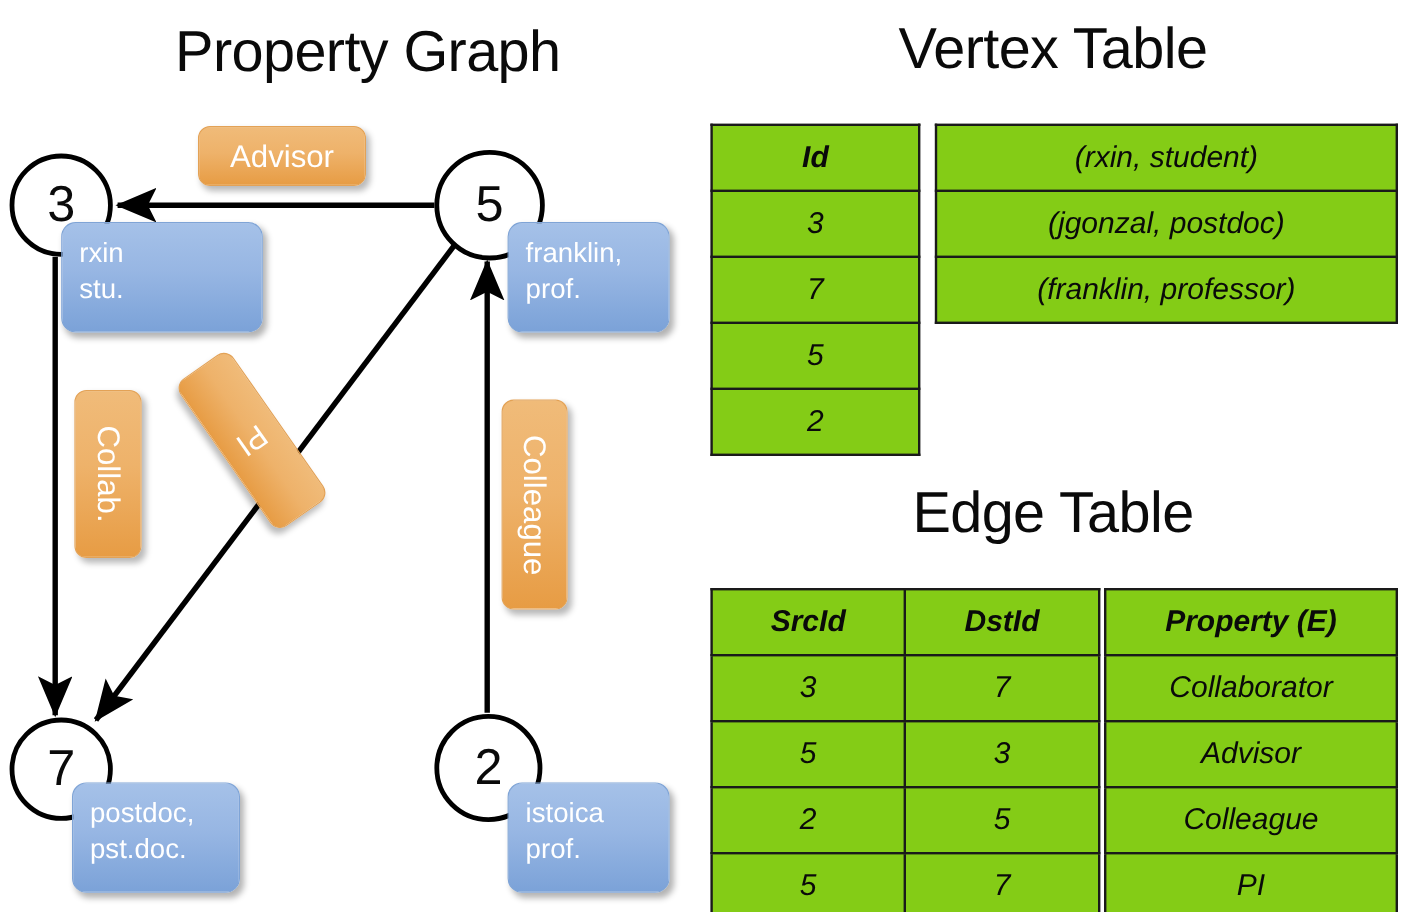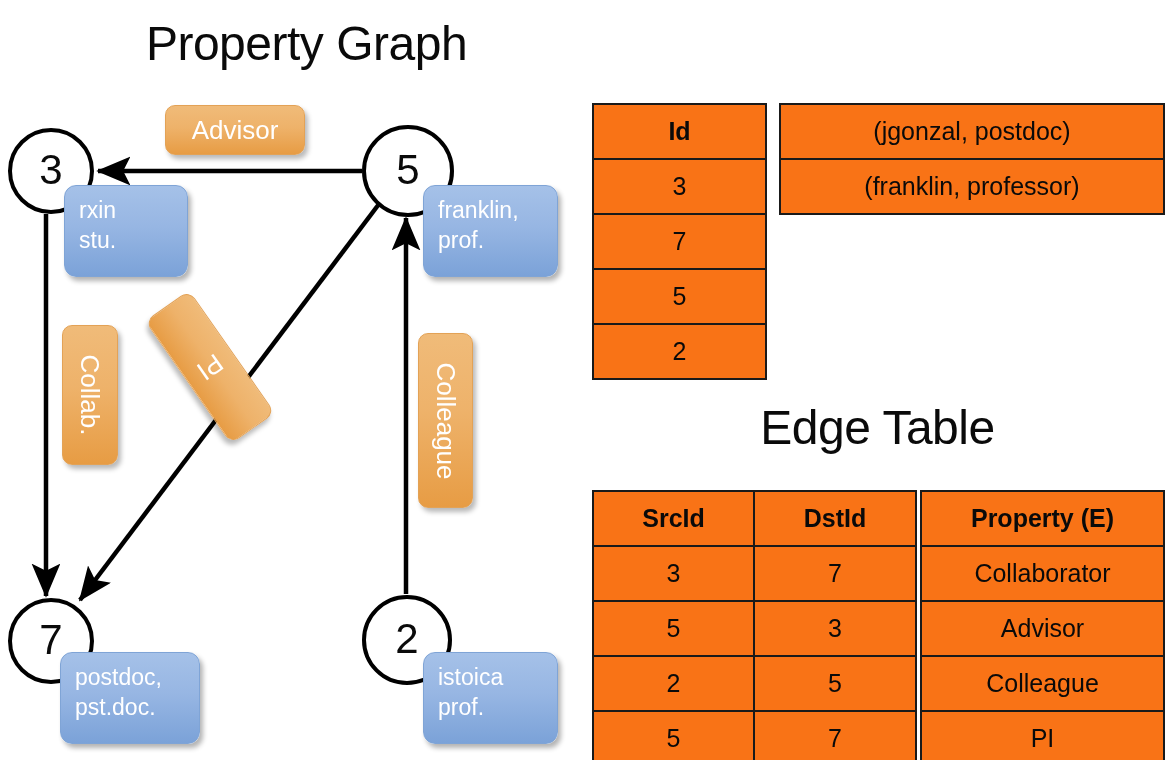--- a/index.html
+++ b/index.html
@@ -121,22 +121,23 @@
   }
   table.grid td, table.grid th {
     border: 2px solid #1a1a1a;
     padding: 0;
     text-align: center;
     vertical-align: middle;
     font-family: "Liberation Sans", sans-serif;
     font-weight: 300;
     font-size: 25px;
     color: #0a0a0a;
-    background: #f97316;
+    background: #84cc16;
     white-space: nowrap;
+    font-style: italic;
   }
   table.grid th {
     font-weight: 700;
     font-size: 25px;
   }
   td.tint-v, th.tint-v { background: #d3ddef; }
   td.tint-e, th.tint-e { background: #f6dfc6; margin-top: 12px; }
 
   
   #vtbl-id    { left: 592px; top: 103px; }
@@ -158,20 +159,21 @@
   #etbl-prop table { width: 245px; }
   #etbl-prop th, #etbl-prop td { height: 53px; }
 </style>
 </head>
 <body>
 
 <div id="root">
 
   <div class="title" id="title-property-graph">Property Graph</div>
 
+  <div class="title" id="title-vertex-table">Vertex Table</div>
 
   <div class="title" id="title-edge-table">Edge Table</div>
 
   <div id="graph-panel">
 
     <svg id="graph-svg" viewBox="0 0 585 760">
       <defs>
         <marker id="ah" markerWidth="9" markerHeight="9" refX="7.2" refY="3.2" orient="auto" markerUnits="strokeWidth">
           <path d="M0,0 L7.6,3.2 L0,6.4 L1.6,3.2 z" fill="#000"></path>
         </marker>
@@ -195,21 +197,21 @@
     </div>
 
     <div class="vertex" style="left:8px;  top:598px; width:86px; height:86px;">
       <span>7</span>
     </div>
 
     <div class="vertex" style="left:362px; top:595px; width:90px; height:90px;">
       <span>2</span>
     </div>
 
-    <div class="prop-chip" style="left:64px; top:185px; width:124px; height:92px;">
+    <div class="prop-chip" style="left:51px; top:185px; width:168px; height:92px;">
       <span class="l">rxin</span>
       <span class="l">stu.</span>
     </div>
 
     <div class="prop-chip" style="left:423px; top:185px; width:135px; height:92px;">
       <span class="l">franklin,</span>
       <span class="l">prof.</span>
     </div>
 
     <div class="prop-chip" style="left:60px; top:652px; width:140px; height:92px;">
@@ -257,20 +259,23 @@
         <tr>
           <td>2</td>
         </tr>
       </tbody>
     </table>
   </div>
 
   <div class="tbl-group" id="vtbl-prop">
     <table class="grid">
       <tbody>
+        <tr>
+          <td class="tint-v">(rxin, student)</td>
+        </tr>
         <tr>
           <td class="tint-v">(jgonzal, postdoc)</td>
         </tr>
         <tr>
           <td class="tint-v">(franklin, professor)</td>
         </tr>
       </tbody>
     </table>
   </div>
 

